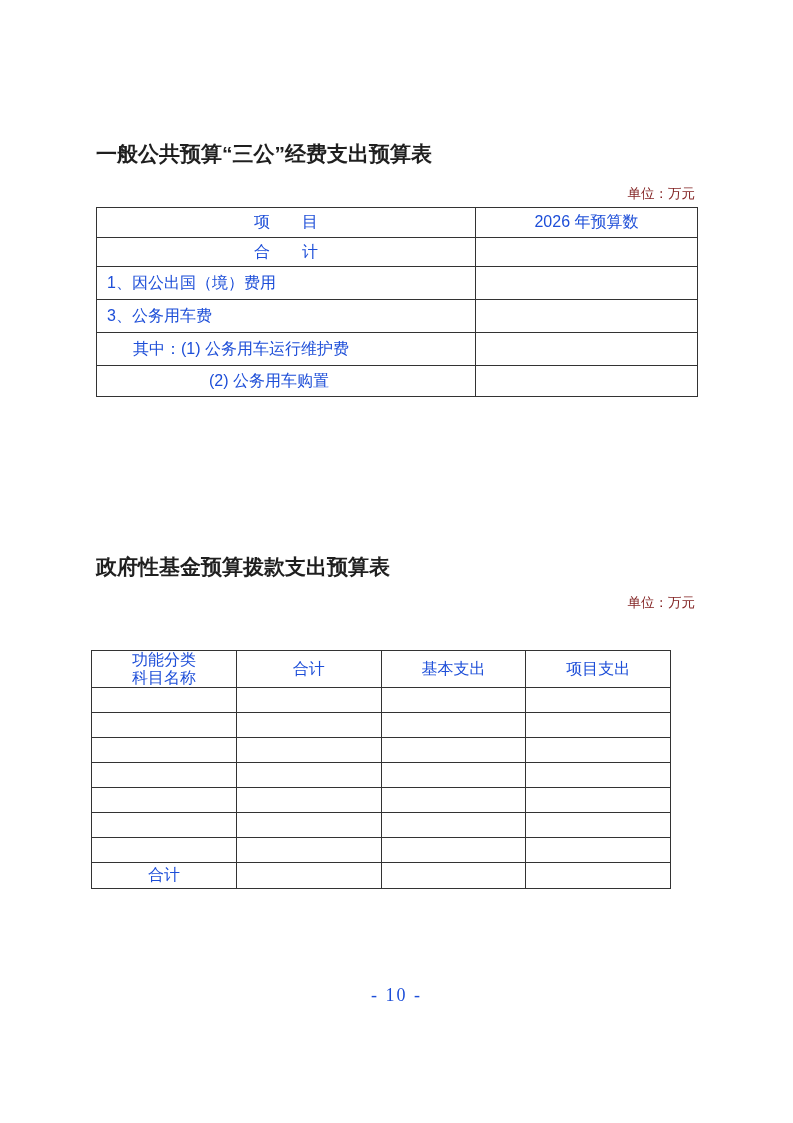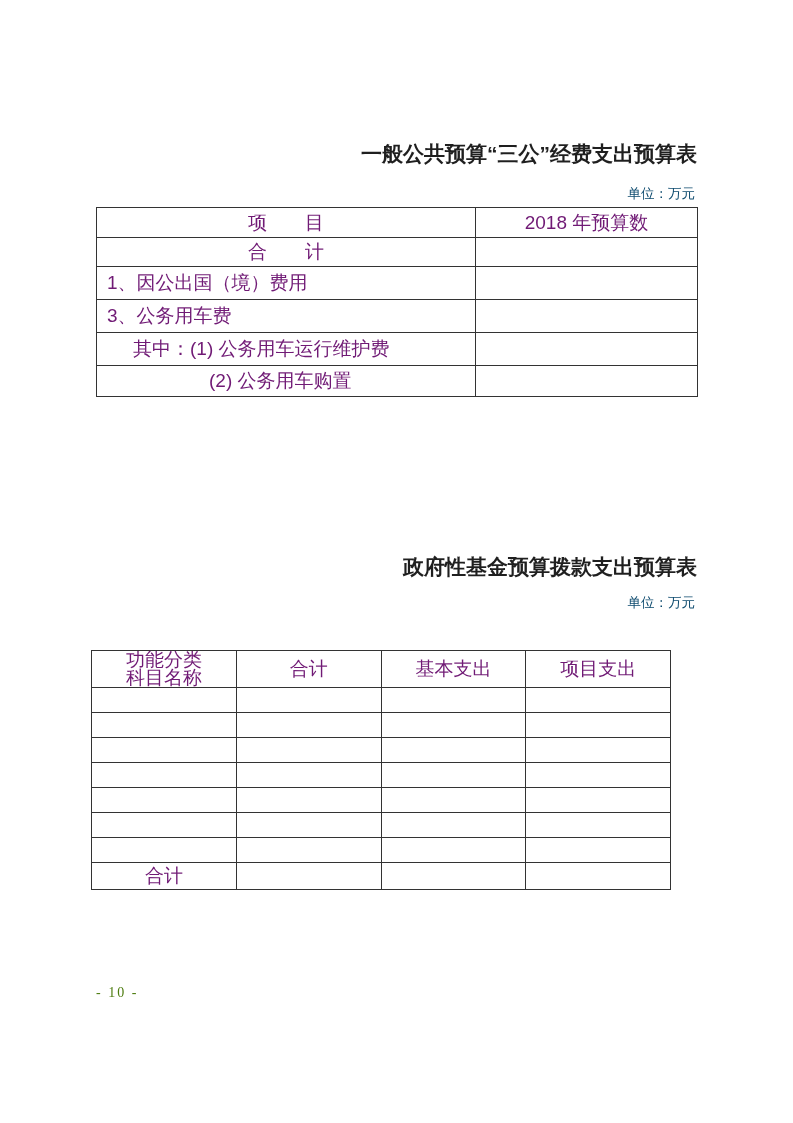--- a/index.html
+++ b/index.html
@@ -10,41 +10,41 @@
     background:#ffffff;
     font-family:"Liberation Sans","DejaVu Sans",sans-serif;
     color:#1a1a1a;
     overflow:hidden;
   }
   .content {
     position:absolute; left:96px; top:0; width:601px; height:100%;
   }
   .doc-title {
     position:absolute; left:0; width:100%;
-    text-align:right;
+    text-align:left;
     font-size:21px; font-weight:700;
     color:#1f1f1f;
     white-space:nowrap;
   }
   .title-1 { top:140px; }
   .title-2 { top:553px; }
   .unit-label {
     position:absolute; right:2px;
-    font-size:13.5px; color:#0c4a6e;
+    font-size:13.5px; color:#7f1d1d;
   }
   .unit-1 { top:185px; }
   .unit-2 { top:594px; }
   table {
     border-collapse:collapse;
     table-layout:fixed;
     position:absolute;
   }
   table, td { border:1.8px solid #333333; }
   td {
-    font-size:19px; color:#701a75;
+    font-size:16px; color:#1d4ed8;
     vertical-align:middle;
     overflow:hidden; white-space:nowrap;
   }
   
   .t1 { top:207px; left:0; width:601px; }
   .t1 col.c1 { width:379px; }
   .t1 col.c2 { width:222px; }
   .t1 tr.r-head td { height:30px; text-align:center; }
   .t1 tr.r-total td { height:29px; }
   .t1 tr.r-total td.lbl { text-align:center; }
@@ -59,44 +59,44 @@
   .t2 tr.r-head td {
     height:37px; text-align:center;
     line-height:18px; white-space:normal;
   }
   .t2 tr.r-empty td { height:25px; }
   .t2 tr.r-foot td { height:26px; }
   .t2 tr.r-foot td.lbl { text-align:center; }
   
   .page-number {
     position:absolute; top:985px; left:0; width:100%;
-    text-align:left;
+    text-align:center;
     font-family:"Liberation Serif","DejaVu Serif",serif;
-    font-size:14px; letter-spacing:2px; color:#4d7c0f;
+    font-size:18px; letter-spacing:2px; color:#1d4ed8;
   }
 </style>
 </head>
 <body>
 
 <div class="page">
   <div class="content">
 
     <div class="doc-title title-1">一般公共预算“三公”经费支出预算表</div>
 
     <div class="unit-label unit-1">单位：万元</div>
 
     <table class="t1">
       <colgroup>
           <col class="c1">
           <col class="c2">
         </colgroup>
       <tbody>
           <tr class="r-head">
         <td class="lbl">项　　目</td>
-        <td>2018 年预算数</td>
+        <td>2026 年预算数</td>
       </tr>
       <tr class="r-total">
         <td class="lbl">合　　计</td>
         <td></td>
       </tr>
       <tr class="r-item">
         <td class="lbl ind-1">1、因公出国（境）费用</td>
         <td></td>
       </tr>
       <tr class="r-item">

